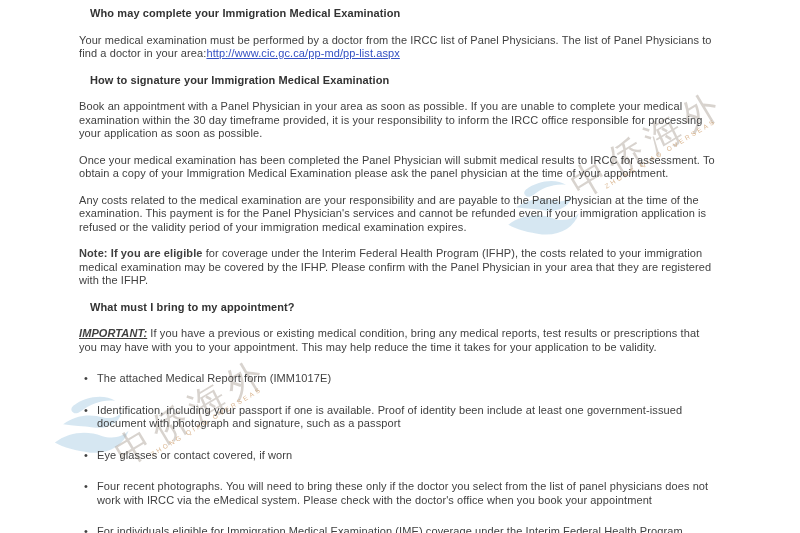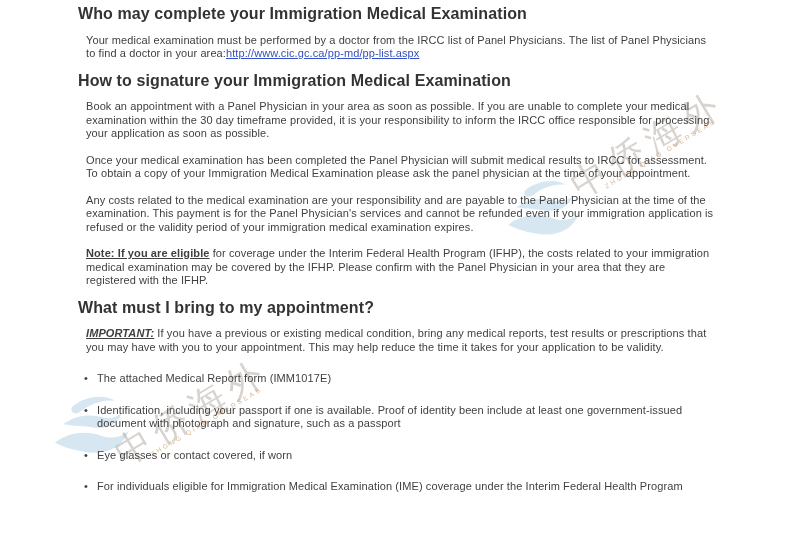--- a/index.html
+++ b/index.html
@@ -59,27 +59,27 @@
     left: 78px; top: 7px;
     width: 637px;
     z-index: 1;
     color: #3f3f3f;
     font-size: 11px;
     line-height: 13.5px;
     letter-spacing: 0.1px;
     text-align: left;
   }
   .doc-heading {
-    font-size: 16px;
+    font-size: 11px;
     font-weight: bold;
     color: #333333;
-    margin: 0 0 13px 0;
+    margin: 0 0 13px 12px;
   }
-  .doc-para { margin: 0 0 13px 8px; }
-  .bold-run { font-weight: bold; text-decoration: underline; }
+  .doc-para { margin: 0 0 13px 1px; }
+  .bold-run { font-weight: bold; }
   .bold-underline-run { font-weight: bold; text-decoration: underline; font-style: italic; }
   .doc-link {
     color: #3450c2;
     text-decoration: underline;
     cursor: pointer;
   }
   .doc-list { list-style: none; margin: 0; padding: 0; }
   .doc-list li {
     position: relative;
     padding-left: 19px;
@@ -141,17 +141,18 @@
     <p class="doc-para"><span class="bold-run">Note: If you are eligible</span><span> for coverage under the Interim Federal Health Program (IFHP), the costs related to your immigration medical examination may be covered by the IFHP. Please confirm with the Panel Physician in your area that they are registered with the IFHP.</span></p>
 
     <h3 class="doc-heading">What must I bring to my appointment?</h3>
 
     <p class="doc-para"><span class="bold-underline-run">IMPORTANT:</span><span> If you have a previous or existing medical condition, bring any medical reports, test results or prescriptions that you may have with you to your appointment. This may help reduce the time it takes for your application to be validity.</span></p>
 
     <ul class="doc-list">
       <li>The attached Medical Report form (IMM1017E)</li>
       <li>Identification, including your passport if one is available. Proof of identity been include at least one government-issued document with photograph and signature, such as a passport</li>
       <li>Eye glasses or contact covered, if worn</li>
+      <li>Four recent photographs. You will need to bring these only if the doctor you select from the list of panel physicians does not work with IRCC via the eMedical system. Please check with the doctor's office when you book your appointment</li>
       <li>For individuals eligible for Immigration Medical Examination (IME) coverage under the Interim Federal Health Program</li>
     </ul>
 
   </div>
 </div>
 
 </body></html>

